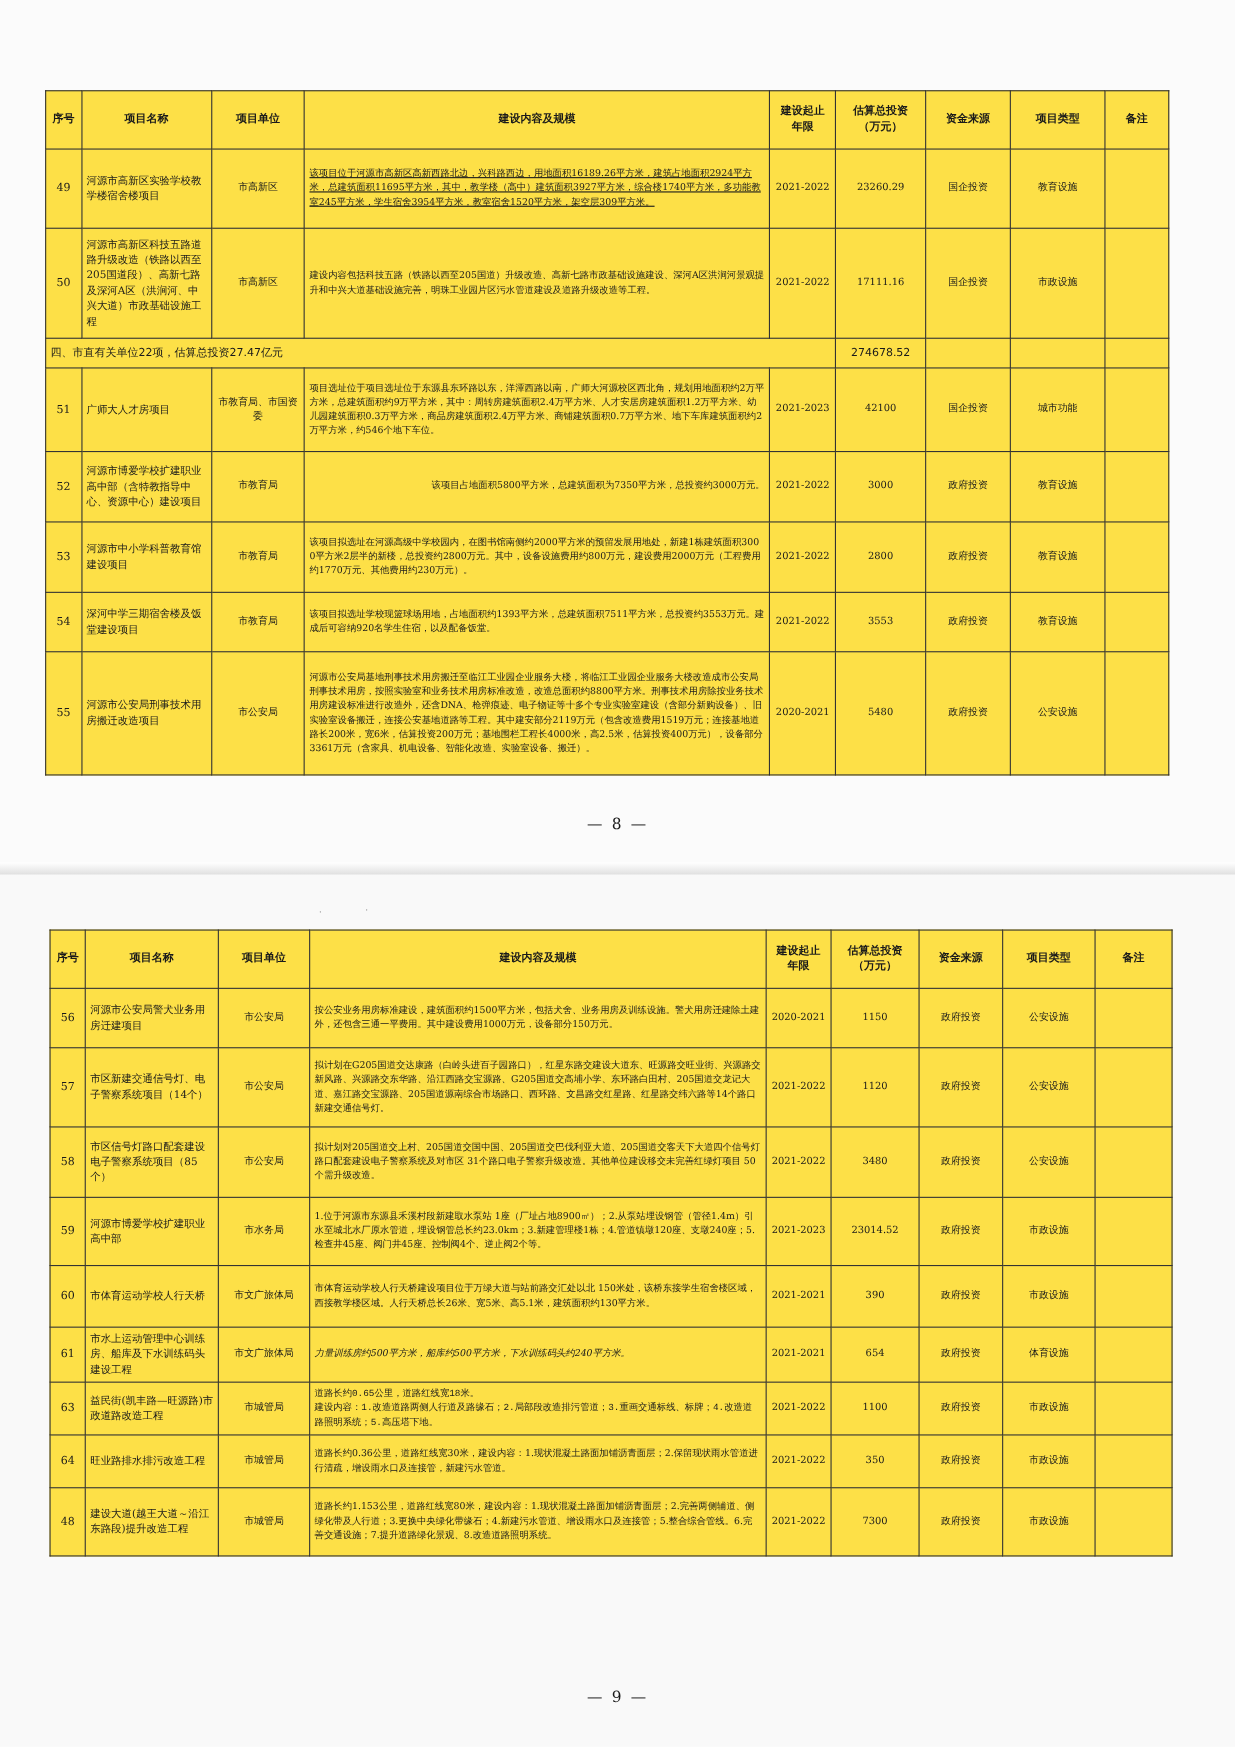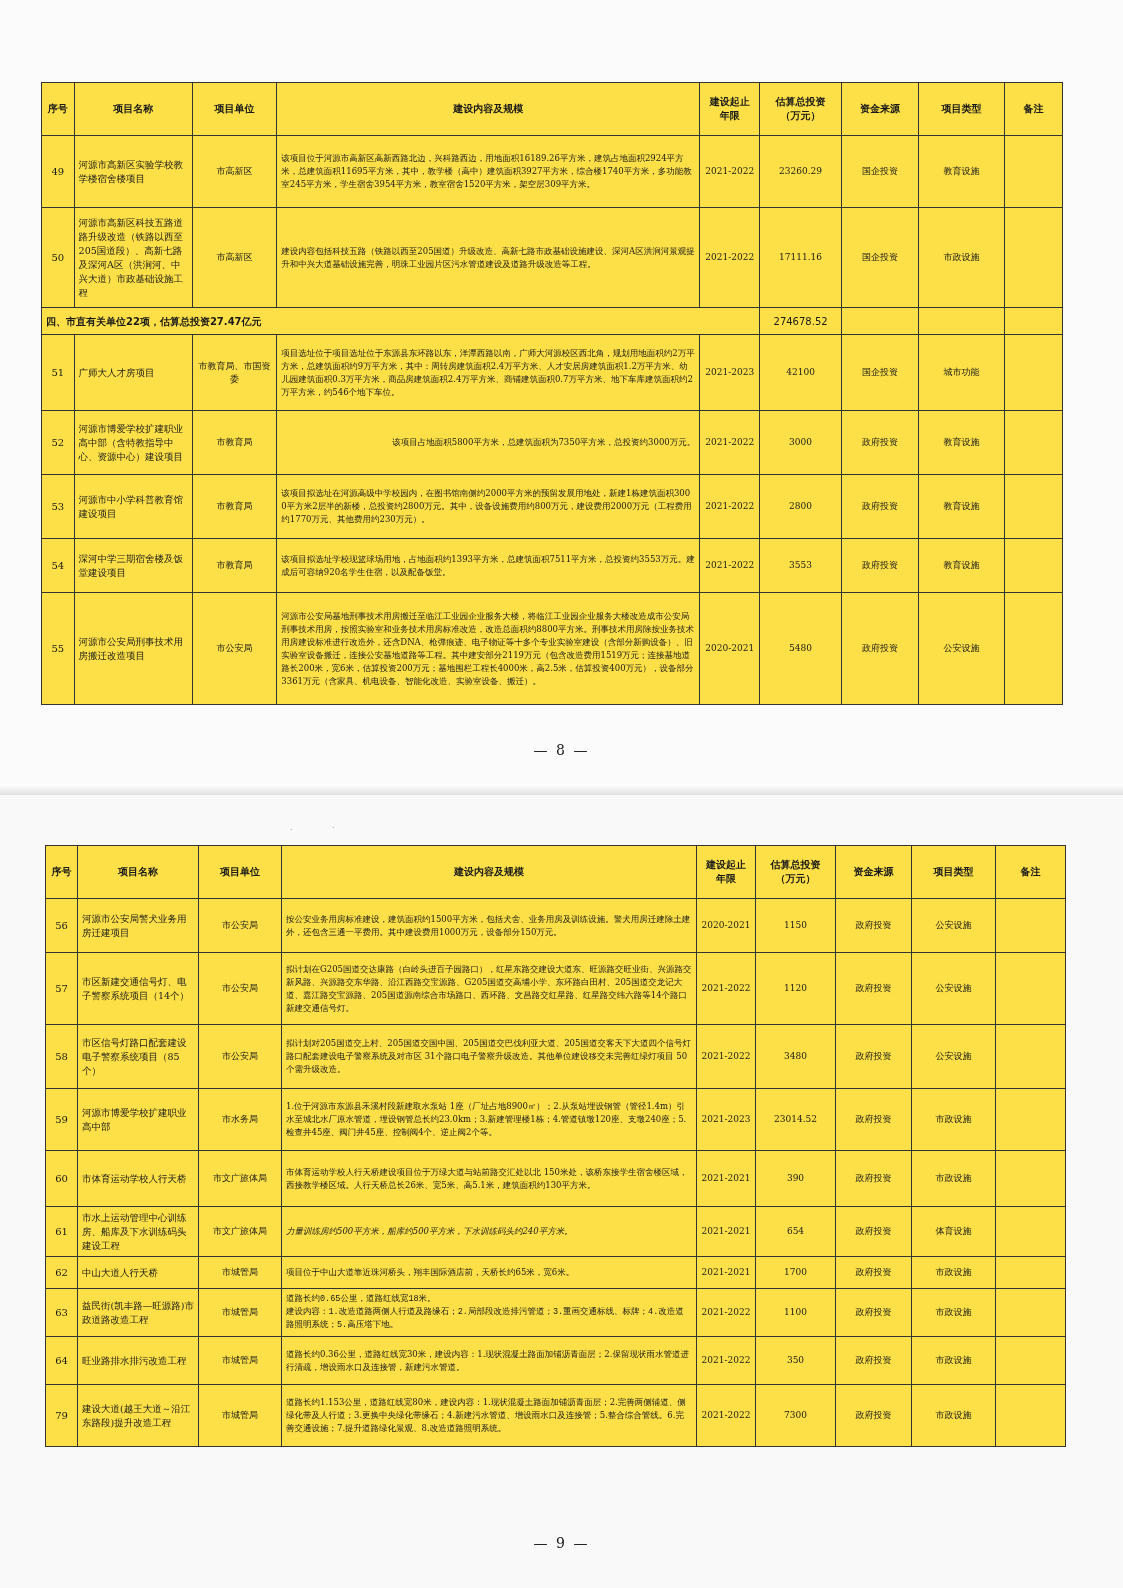--- a/index.html
+++ b/index.html
@@ -20,21 +20,21 @@
     border: 1px solid #333; padding: 2px 4px; vertical-align: middle; word-break: break-all;
   }
   table.grid th {
     font-family: "DejaVu Sans", "Liberation Sans", sans-serif; font-weight: bold; font-size: 10px;
     text-align: center; height: 48px; line-height: 14px;
   }
   td.c { text-align: center; }
   td.no { text-align: center; font-size: 10px; }
   td.name { font-size: 9.5px; line-height: 14px; }
   td.desc { font-size: 8.5px; line-height: 13px; }
-  tr.section td { font-family: "DejaVu Sans", "Liberation Sans", sans-serif; font-size: 10px; font-weight: bold; height: 22px; }
+  tr.section td { font-family: "DejaVu Sans", "Liberation Sans", sans-serif; font-size: 10px; font-weight: normal; height: 22px; }
   .pagenum { position: absolute; width: 100%; text-align: center; font-size: 14px;
              font-family: "DejaVu Serif", serif; letter-spacing: 2px; }
   .speck { position: absolute; font-size: 8px; color: #777; }
 </style>
 </head>
 <body>
 
 <div class="page page1">
   <table class="grid" id="t1" style="left:41px; top:82px; width:1022px;">
     <colgroup>
@@ -61,21 +61,21 @@
         <th>资金来源</th>
         <th>项目类型</th>
         <th>备注</th>
       </tr>
     </thead>
     <tbody id="t1-before">
         <tr style="height: 72px;">
           <td class="no">49</td>
           <td class="name">河源市高新区实验学校教学楼宿舍楼项目</td>
           <td class="c">市高新区</td>
-          <td class="desc" style="white-space: pre-line;">该项目位于河源市高新区高新西路北边，兴科路西边，用地面积16189.26平方米，建筑占地面积2924平方米，总建筑面积11695平方米，其中，教学楼（高中）建筑面积3927平方米，综合楼1740平方米，多功能教室245平方米，学生宿舍3954平方米，教室宿舍1520平方米，架空层309平方米。</td>
+          <td class="desc" style="white-space: pre-line; text-decoration: underline;">该项目位于河源市高新区高新西路北边，兴科路西边，用地面积16189.26平方米，建筑占地面积2924平方米，总建筑面积11695平方米，其中，教学楼（高中）建筑面积3927平方米，综合楼1740平方米，多功能教室245平方米，学生宿舍3954平方米，教室宿舍1520平方米，架空层309平方米。</td>
           <td class="c">2021-2022</td>
           <td class="c">23260.29</td>
           <td class="c">国企投资</td>
           <td class="c">教育设施</td>
           <td class="c"></td>
         </tr>
         <tr style="height: 100px;">
           <td class="no">50</td>
           <td class="name">河源市高新区科技五路道路升级改造（铁路以西至205国道段）、高新七路及深河A区（洪涧河、中兴大道）市政基础设施工程</td>
           <td class="c">市高新区</td>
@@ -249,31 +249,20 @@
           <td class="no">61</td>
           <td class="name">市水上运动管理中心训练房、船库及下水训练码头建设工程</td>
           <td class="c">市文广旅体局</td>
           <td class="desc" style="white-space: pre-line; font-style: italic;">力量训练房约500平方米，船库约500平方米，下水训练码头约240平方米。</td>
           <td class="c">2021-2021</td>
           <td class="c">654</td>
           <td class="c">政府投资</td>
           <td class="c">体育设施</td>
           <td class="c"></td>
         </tr>
-        <tr style="height: 32px;">
-          <td class="no">62</td>
-          <td class="name">中山大道人行天桥</td>
-          <td class="c">市城管局</td>
-          <td class="desc" style="white-space: pre-line;">项目位于中山大道靠近珠河桥头，翔丰国际酒店前，天桥长约65米，宽6米。</td>
-          <td class="c">2021-2021</td>
-          <td class="c">1700</td>
-          <td class="c">政府投资</td>
-          <td class="c">市政设施</td>
-          <td class="c"></td>
-        </tr>
         <tr style="height: 48px;">
           <td class="no">63</td>
           <td class="name">益民街(凯丰路—旺源路)市政道路改造工程</td>
           <td class="c">市城管局</td>
           <td class="desc" style="white-space: pre-line; font-family: Liberation Mono, monospace;">道路长约0.65公里，道路红线宽18米。
 建设内容：1.改造道路两侧人行道及路缘石；2.局部段改造排污管道；3.重画交通标线、标牌；4.改造道路照明系统；5.高压塔下地。</td>
           <td class="c">2021-2022</td>
           <td class="c">1100</td>
           <td class="c">政府投资</td>
           <td class="c">市政设施</td>
@@ -284,21 +273,21 @@
           <td class="name">旺业路排水排污改造工程</td>
           <td class="c">市城管局</td>
           <td class="desc" style="white-space: pre-line;">道路长约0.36公里，道路红线宽30米，建设内容：1.现状混凝土路面加铺沥青面层；2.保留现状雨水管道进行清疏，增设雨水口及连接管，新建污水管道。</td>
           <td class="c">2021-2022</td>
           <td class="c">350</td>
           <td class="c">政府投资</td>
           <td class="c">市政设施</td>
           <td class="c"></td>
         </tr>
         <tr style="height: 62px;">
-          <td class="no">79</td>
+          <td class="no">48</td>
           <td class="name">建设大道(越王大道～沿江东路段)提升改造工程</td>
           <td class="c">市城管局</td>
           <td class="desc" style="white-space: pre-line;">道路长约1.153公里，道路红线宽80米，建设内容：1.现状混凝土路面加铺沥青面层；2.完善两侧辅道、侧绿化带及人行道；3.更换中央绿化带缘石；4.新建污水管道、增设雨水口及连接管；5.整合综合管线。6.完善交通设施；7.提升道路绿化景观、8.改造道路照明系统。</td>
           <td class="c">2021-2022</td>
           <td class="c">7300</td>
           <td class="c">政府投资</td>
           <td class="c">市政设施</td>
           <td class="c"></td>
         </tr>
       </tbody>

